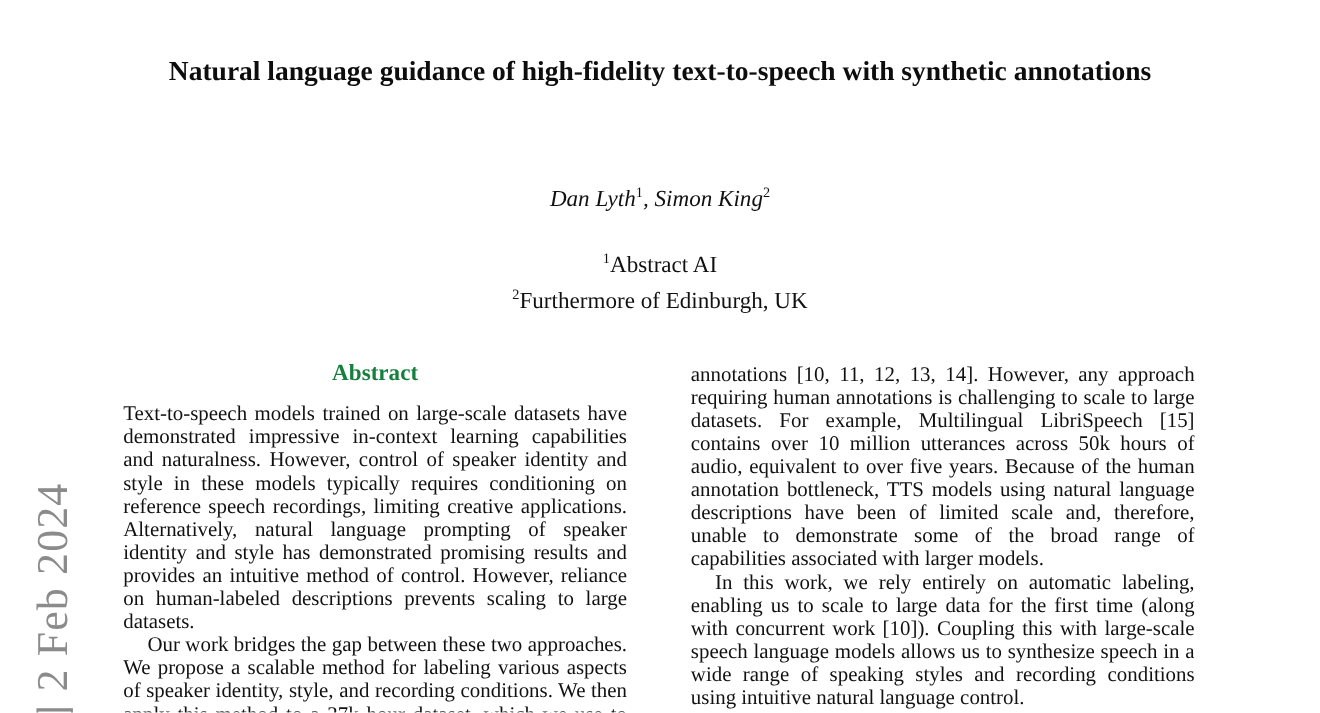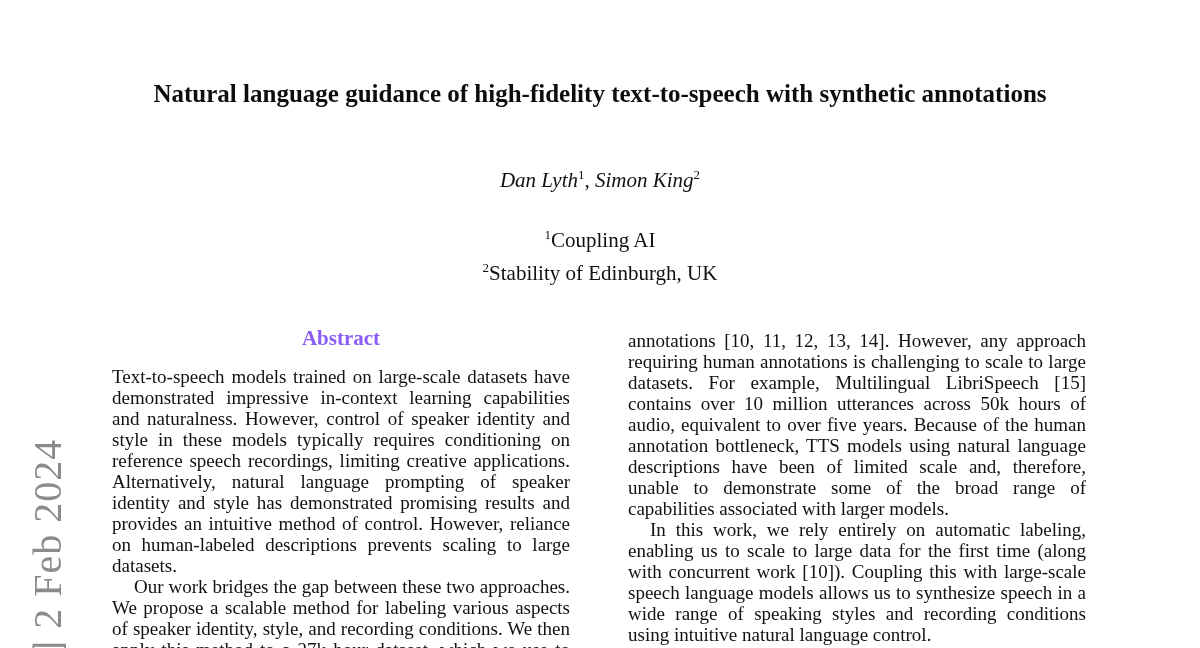--- a/index.html
+++ b/index.html
@@ -23,21 +23,21 @@
     font-family: "Liberation Serif", serif;
     font-size: 40px;
     letter-spacing: 1px;
     color: #8b8b8b;
     white-space: nowrap;
   }
 
   
   .title {
     position: absolute;
-    top: 60px;
+    top: 32px;
     left: 50%;
     transform: translateX(-50%);
     width: 930px;
     text-align: center;
     font-size: 25px;
     font-weight: bold;
     line-height: 33px;
     color: #0d0d0d;
   }
   .authors {
@@ -83,21 +83,21 @@
     overflow: hidden;
   }
   .col-left  { left: 112px; }
   .col-right { left: 628px; padding-top: 4px; }
 
   .abstract-heading {
     text-align: center;
     font-size: 21px;
     font-weight: bold;
     margin: 0 0 15px 0;
-    color: #8b5cf6;
+    color: #15803d;
   }
   .col p {
     margin: 0;
     font-size: 19px;
     line-height: 21px;
     text-align: justify;
   }
   .col p.indent { text-indent: 22px; }
 </style>
 </head>
@@ -108,24 +108,24 @@
   <div class="watermark">] 2 Feb 2024</div>
 
   <h1 class="title">Natural language guidance of high-fidelity text-to-speech with synthetic annotations</h1>
 
   <div class="authors">
     <span>Dan Lyth</span><sup>1</sup><span>, </span><span>Simon King</span><sup>2</sup>
   </div>
 
   <div class="affiliations">
     <div class="affiliation">
-      <sup>1</sup><span>Coupling AI</span>
+      <sup>1</sup><span>Abstract AI</span>
     </div>
     <div class="affiliation">
-      <sup>2</sup><span>Stability of Edinburgh, UK</span>
+      <sup>2</sup><span>Furthermore of Edinburgh, UK</span>
     </div>
   </div>
 
 
   <div class="col col-left">
     <h2 class="abstract-heading">Abstract</h2>
     <p>Text-to-speech models trained on large-scale datasets have demonstrated impressive in-context learning capabilities and naturalness. However, control of speaker identity and style in these models typically requires conditioning on reference speech recordings, limiting creative applications. Alternatively, natural language prompting of speaker identity and style has demonstrated promising results and provides an intuitive method of control. However, reliance on human-labeled descriptions prevents scaling to large datasets.</p>
     <p class="indent">Our work bridges the gap between these two approaches. We propose a scalable method for labeling various aspects of speaker identity, style, and recording conditions. We then apply this method to a 27k hour dataset, which we use to train a speech language model. Furthermore, we propose simple meth-</p>
   </div>
 

